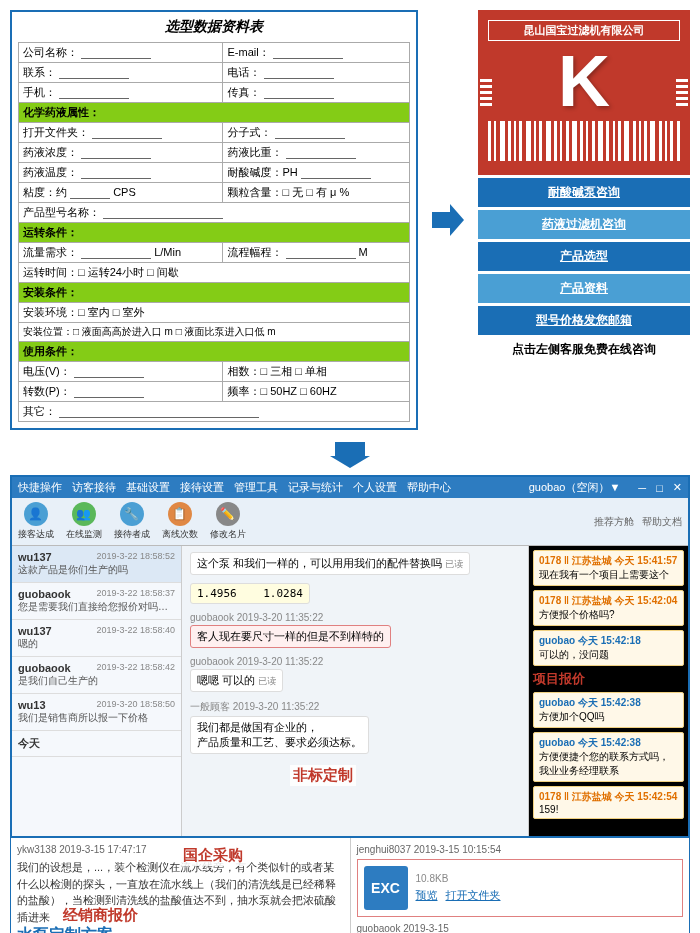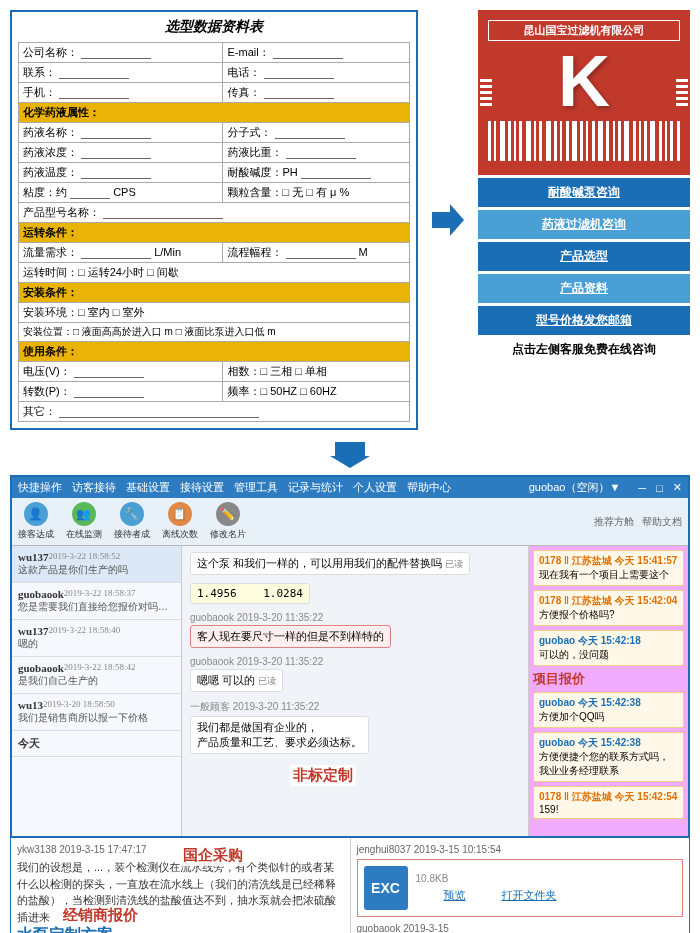--- a/index.html
+++ b/index.html
@@ -44,21 +44,21 @@
     }
 
     .form-table td {
       border: 1px solid #aaa;
       padding: 2px 4px;
       vertical-align: middle;
       white-space: nowrap;
     }
 
     .form-table .section-header {
-      background: #eab308;
+      background: #84cc16;
       font-weight: bold;
       border: 1px solid #aaa;
       padding: 2px 4px;
     }
 
     .underline-field {
       display: inline-block;
       border-bottom: 1px solid #666;
       width: 70px;
     }
@@ -263,23 +263,23 @@
       border-bottom: 1px solid #ddd;
       cursor: pointer;
     }
 
     .conv-item.active {
       background: #dce8f5;
     }
 
     .conv-item-header {
       display: flex;
+      justify-content: space-between;
       font-size: 10px;
       color: #666;
-      font-family: Liberation Serif, serif;
     }
 
     .conv-item-name {
       font-weight: bold;
       font-size: 11px;
       color: #333;
     }
 
     .conv-item-msg {
       font-size: 10px;
@@ -326,21 +326,21 @@
     }
 
     .msg-bubble.highlight {
       border-color: #e08080;
     }
 
     
     .chat-right-panel {
       width: 160px;
       border-left: 1px solid #ccc;
-      background: #f0abfc;
+      background: #000000;
       overflow-y: auto;
       padding: 4px;
     }
 
     .annotation-label {
       font-size: 13px;
       font-weight: bold;
       color: #c0392b;
       margin-bottom: 4px;
       cursor: pointer;
@@ -438,21 +438,20 @@
       display: flex;
       gap: 8px;
       margin-top: 4px;
     }
 
     .file-action-link {
       font-size: 11px;
       color: #1a6eb5;
       text-decoration: underline;
       cursor: pointer;
-      margin-left: 28px;
     }
 
     
     .chat-wrapper {
       position: relative;
     }
 
     .float-label {
       position: absolute;
       font-size: 15px;
@@ -503,21 +502,21 @@
           <span class="underline-field">&nbsp;</span>
         </td>
       </tr>
       <tr>
         <td colspan="4" class="section-header">
           <span>化学药液属性：</span>
         </td>
       </tr>
       <tr>
         <td colspan="2">
-          <span>药液名称：</span>
+          <span>打开文件夹：</span>
           <span class="underline-field">&nbsp;</span>
         </td>
         <td colspan="2">
           <span>分子式：</span>
           <span class="underline-field">&nbsp;</span>
         </td>
       </tr>
       <tr>
         <td colspan="2">
           <span>药液浓度：</span>

